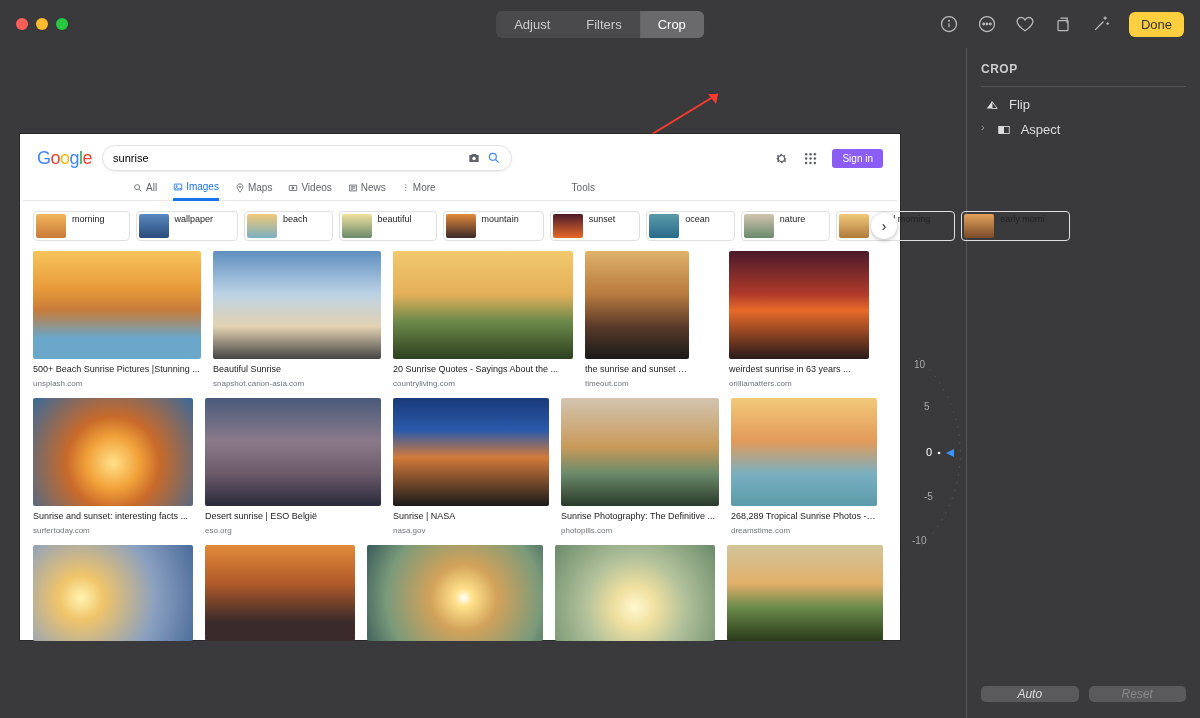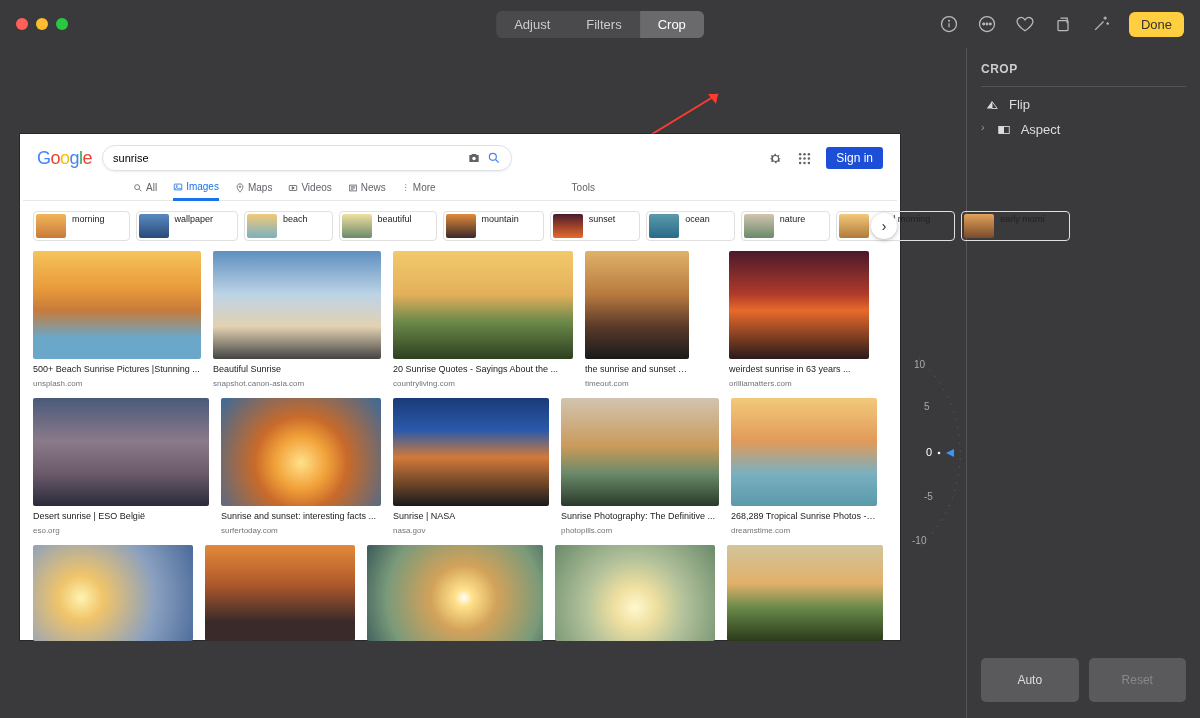--- a/index.html
+++ b/index.html
@@ -19,36 +19,36 @@
 
   .main { display:flex; height:calc(718px - 48px); }
   .canvas-area { flex:1; position:relative; }
   .sidebar { width:234px; border-left:1px solid #555; padding:14px 14px 0 14px; display:flex; flex-direction:column; }
   .sb-title { font-size:12px; font-weight:600; letter-spacing:0.5px; color:#ccc; padding-bottom:10px; border-bottom:1px solid #555; }
   .sb-item { display:flex; align-items:center; gap:10px; font-size:13px; color:#ddd; padding:10px 0 2px 4px; cursor:pointer; }
   .sb-item svg { width:14px; height:14px; fill:#ddd; }
   .sb-row { display:flex; align-items:center; gap:8px; }
   .chev { color:#999; font-size:11px; }
   .sb-bottom { margin-top:auto; display:flex; gap:10px; padding:12px 0 16px 0; }
-  .sb-bottom button { flex:1; border:none; border-radius:5px; padding:15px 0; font-size:12px; cursor:pointer; }
+  .sb-bottom button { flex:1; border:none; border-radius:5px; padding:1px 0; font-size:12px; cursor:pointer;font-style:italic; }
   .btn-auto { background:#5a5a5c; color:#ddd; }
   .btn-reset { background:#5a5a5c; color:#888; }
 
   
   .crop-frame { position:absolute; left:20px; top:86px; width:880px; height:506px; background:#fff; border:3px solid #fff; box-shadow:0 0 0 1px rgba(0,0,0,0.3); color:#222; font-size:10px; }
   .crop-frame::before, .crop-frame::after { content:""; position:absolute; background:#fff; }
   .g-header { display:flex; align-items:center; padding:8px 14px 6px 14px; gap:10px; }
   .g-logo { font-size:18px; font-weight:500; letter-spacing:-0.5px; }
   .g-logo span:nth-child(1){color:#4285F4} .g-logo span:nth-child(2){color:#EA4335} .g-logo span:nth-child(3){color:#FBBC05} .g-logo span:nth-child(4){color:#4285F4} .g-logo span:nth-child(5){color:#34A853} .g-logo span:nth-child(6){color:#EA4335}
   .g-search { flex:0 0 410px; border:1px solid #dfe1e5; border-radius:20px; height:26px; display:flex; align-items:center; padding:0 10px; font-size:11px; box-shadow:0 1px 2px rgba(0,0,0,0.08); }
   .g-search input { border:none; outline:none; flex:1; font-size:11px; }
   .g-cam, .g-mag { width:14px; height:14px; margin-left:6px; }
   .g-right { margin-left:auto; display:flex; align-items:center; gap:14px; }
   .g-gear, .g-apps { width:15px; height:15px; color:#5f6368; }
-  .g-signin { background:#1d4ed8; color:#fff; border-radius:3px; padding:4px 10px; font-size:12px; border:none; cursor:pointer; }
+  .g-signin { background:#8b5cf6; color:#fff; border-radius:3px; padding:4px 10px; font-size:10px; border:none; cursor:pointer; }
   .g-tabs { display:flex; gap:16px; padding:0 0 0 110px; font-size:10px; color:#5f6368; border-bottom:1px solid #e8e8e8; align-items:center; }
   .g-tab { display:flex; align-items:center; gap:3px; padding:4px 0 6px 0; cursor:pointer; }
   .g-tab.active { color:#1a73e8; border-bottom:3px solid #1a73e8; margin-bottom:-1px; }
   .g-tab svg { width:10px; height:10px; }
   .g-tools { margin-left:120px; }
   .chips { display:flex; gap:6px; padding:10px 10px; align-items:center; position:relative; }
   .chip { display:flex; align-items:flex-start; gap:6px; border:1px solid #e0e0e0; border-radius:4px; padding:2px 24px 2px 2px; font-size:9px; white-space:nowrap; flex-shrink:0; }
   .chip .thumb { width:30px; height:24px; border-radius:2px; flex-shrink:0; }
   .chips-next { position:absolute; right:0; top:50%; transform:translateY(-50%); width:26px; height:26px; border-radius:50%; background:#fff; box-shadow:0 1px 4px rgba(0,0,0,0.3); display:flex; align-items:center; justify-content:center; font-size:14px; cursor:pointer; }
   .grid { padding:0 10px 4px 10px; }
@@ -294,29 +294,29 @@
               <div class="title">the sunrise and sunset in Se...</div>
               <div class="src">timeout.com</div>
             </div>
             <div class="card" style="width: 168px; padding-left: 28px;">
               <div class="img sun5"></div>
               <div class="title">weirdest sunrise in 63 years ...</div>
               <div class="src">orilliamatters.com</div>
             </div>
           </div>
         <div class="row" id="row2">
+            <div class="card" style="width: 160px;">
+              <div class="img sun6"></div>
+              <div class="title">Sunrise and sunset: interesting facts ...</div>
+              <div class="src">surfertoday.com</div>
+            </div>
             <div class="card" style="width: 176px;">
               <div class="img sun7"></div>
               <div class="title">Desert sunrise | ESO België</div>
               <div class="src">eso.org</div>
-            </div>
-            <div class="card" style="width: 160px;">
-              <div class="img sun6"></div>
-              <div class="title">Sunrise and sunset: interesting facts ...</div>
-              <div class="src">surfertoday.com</div>
             </div>
             <div class="card" style="width: 156px;">
               <div class="img sun9"></div>
               <div class="title">Sunrise | NASA</div>
               <div class="src">nasa.gov</div>
             </div>
             <div class="card" style="width: 158px;">
               <div class="img sun8"></div>
               <div class="title">Sunrise Photography: The Definitive ...</div>
               <div class="src">photopills.com</div>

